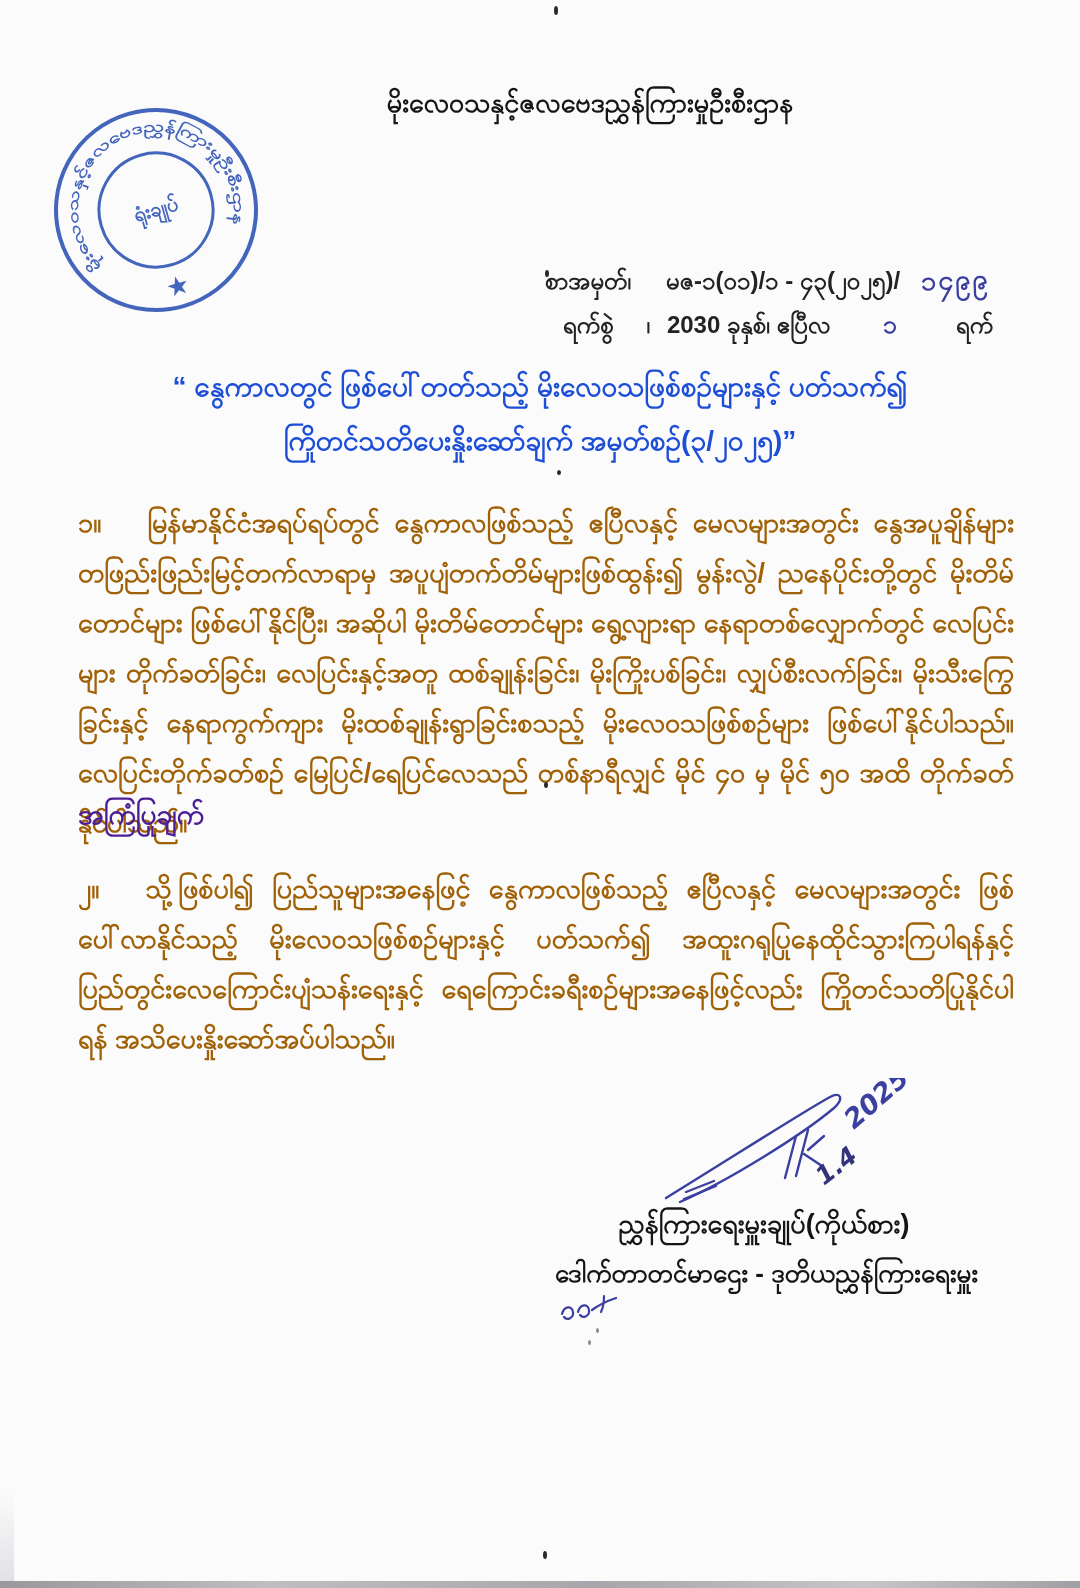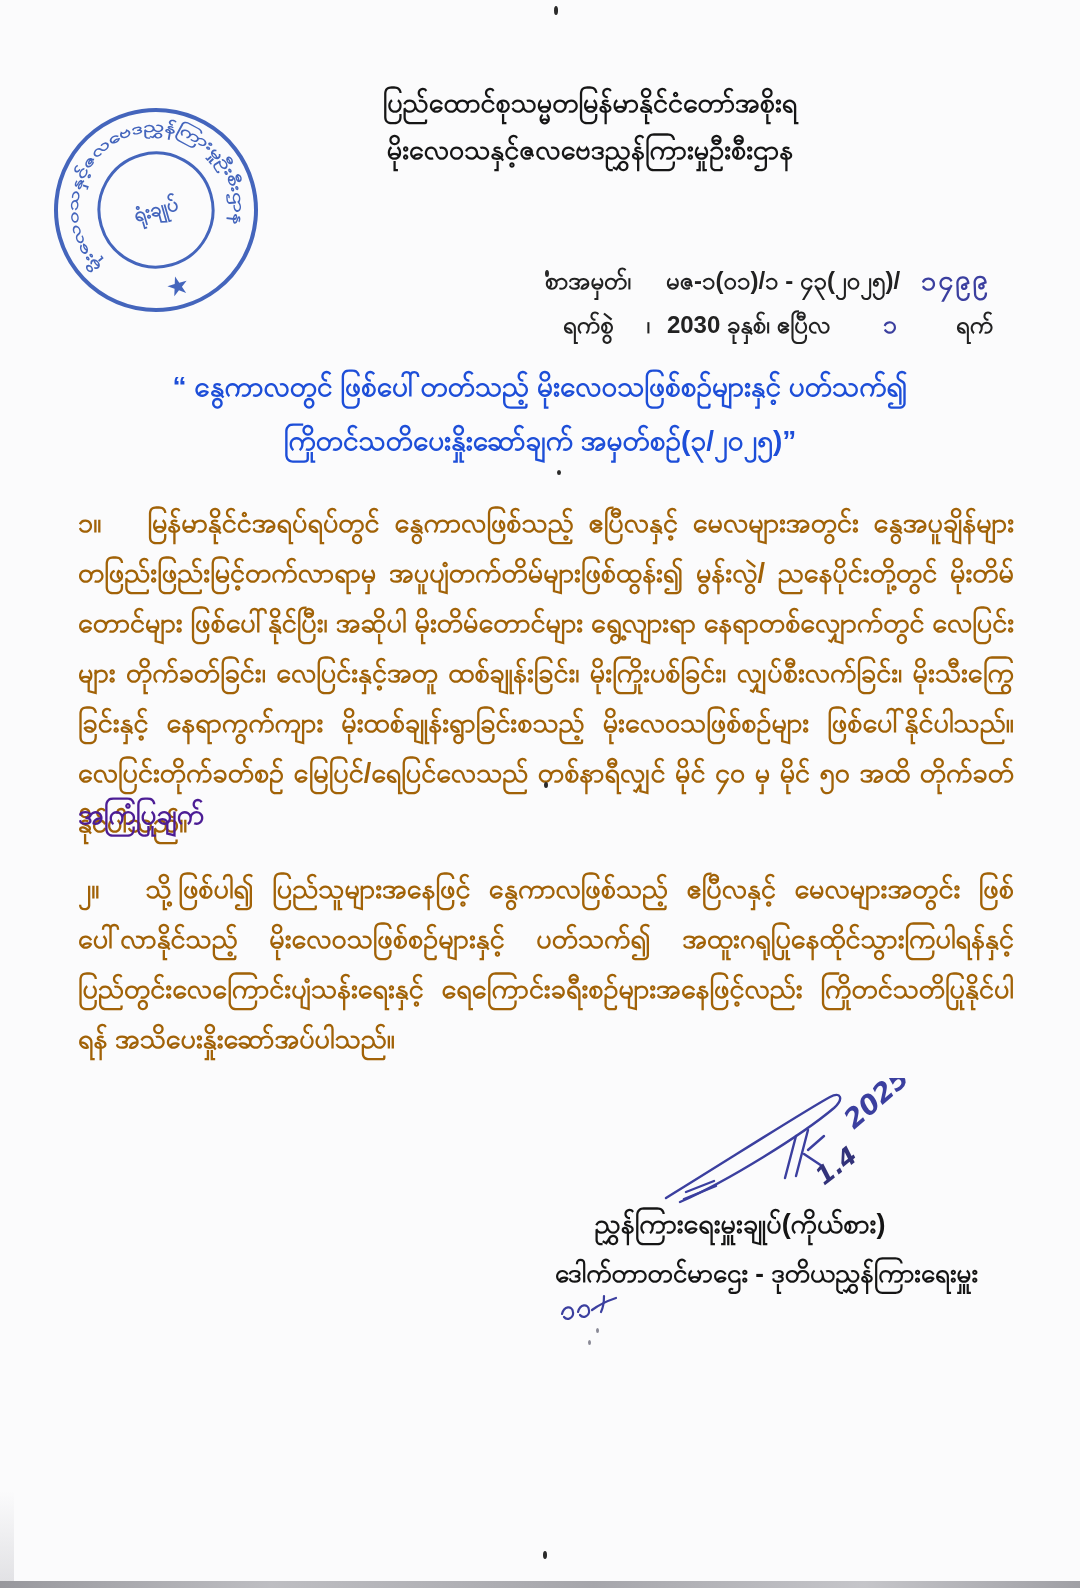--- a/index.html
+++ b/index.html
@@ -24,21 +24,21 @@
   .doc-title{left:60px;top:360px;width:960px;text-align:center;
     font-weight:bold;font-size:28px;line-height:54px;color:#1d4ed8;}
   
   .para{left:78px;width:936px;font-size:27px;line-height:50px;
     font-weight:bold;color:#a16207;text-align:justify;}
   .para-num{margin-right:46px;}
   .p1{top:498px;}
   .p2{top:864px;}
   .section-head{left:78px;top:796px;font-size:28px;font-weight:bold;color:#4c1d95;}
   
-  .sig-title{left:520px;top:1206px;width:440px;text-align:center;
+  .sig-title{left:544px;top:1206px;width:440px;text-align:center;
     font-size:27px;font-weight:bold;color:#151515;white-space:nowrap;}
   .sig-name{left:555px;top:1256px;width:470px;font-size:26px;font-weight:bold;
     color:#151515;white-space:nowrap;}
   
   .speck{position:absolute;background:#2a2a2a;border-radius:50%;}
   .bottom-band{position:absolute;left:0;bottom:0;width:1080px;height:7px;
     background:linear-gradient(to right,#86868c,#b3b3b8 25%,#97979d 55%,#bcbcc1 80%,#8f8f95);
     opacity:.85;}
   .left-smudge{position:absolute;left:0;bottom:7px;width:14px;height:90px;
     background:linear-gradient(to top,#c9c9ce,rgba(250,250,250,0));opacity:.5;}
@@ -55,21 +55,20 @@
       <path id="sealArc" d="M 46.6,153 A 78,78 0 1 1 181.4,153" stroke="none"></path>
       <text font-size="15" fill="#2b51b4" stroke="none" font-weight="bold" font-family="Liberation Sans, DejaVu Sans, sans-serif">
         <textPath href="#sealArc" startOffset="0" textLength="322" lengthAdjust="spacingAndGlyphs">မိုးလေဝသနှင့်ဇလဗေဒညွှန်ကြားမှုဦးစီးဌာန</textPath>
       </text>
       <text x="114" y="120" text-anchor="middle" font-size="20" fill="#2b51b4" stroke="none" font-weight="bold" font-family="Liberation Sans, DejaVu Sans, sans-serif">ရုံးချုပ်</text>
       <text x="114" y="202" text-anchor="middle" font-size="26" fill="#2b51b4" stroke="none">★</text>
     </g>
   </svg>
 
   <div class="abs letterhead">
-    <div>ပြည်ထောင်စုသမ္မတမြန်မာနိုင်ငံတော်အစိုးရ</div>
     <div>မိုးလေဝသနှင့်ဇလဗေဒညွှန်ကြားမှုဦးစီးဌာန</div>
   </div>
 
   <div class="abs refline">
     <span>စာအမှတ်၊</span>
     <span style="margin-left:28px;">မဇ-၁(၀၁)/၁ - ၄၃(၂၀၂၅)/</span>
     <span class="hand hand-num">၁၄၉၉</span>
   </div>
 
   <div class="abs dateline">

